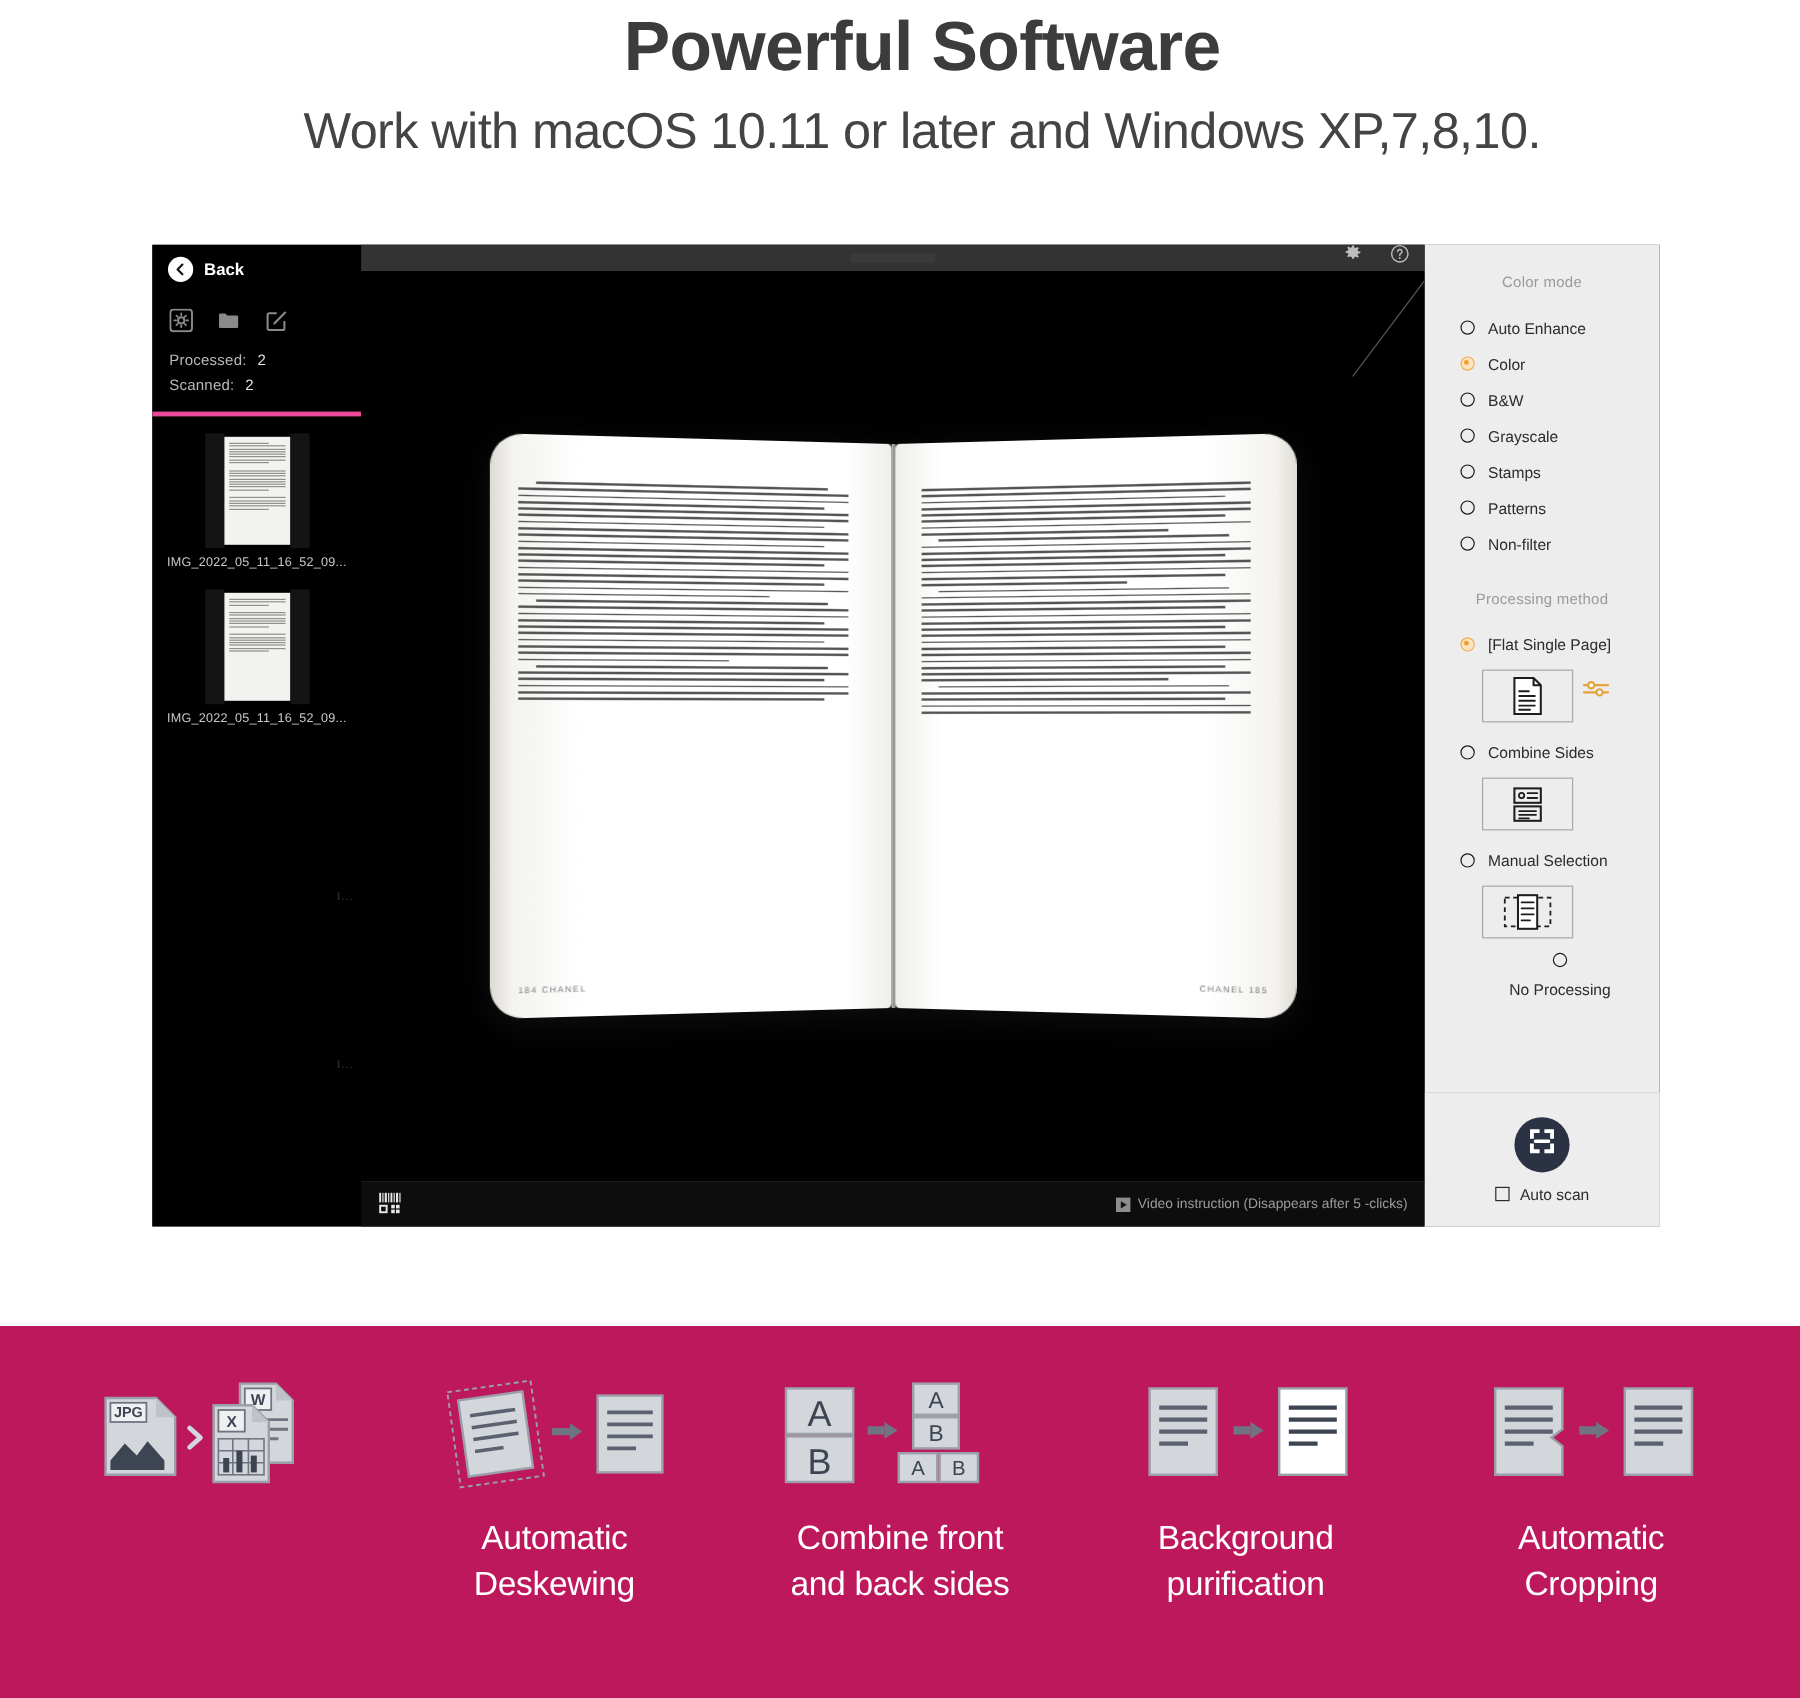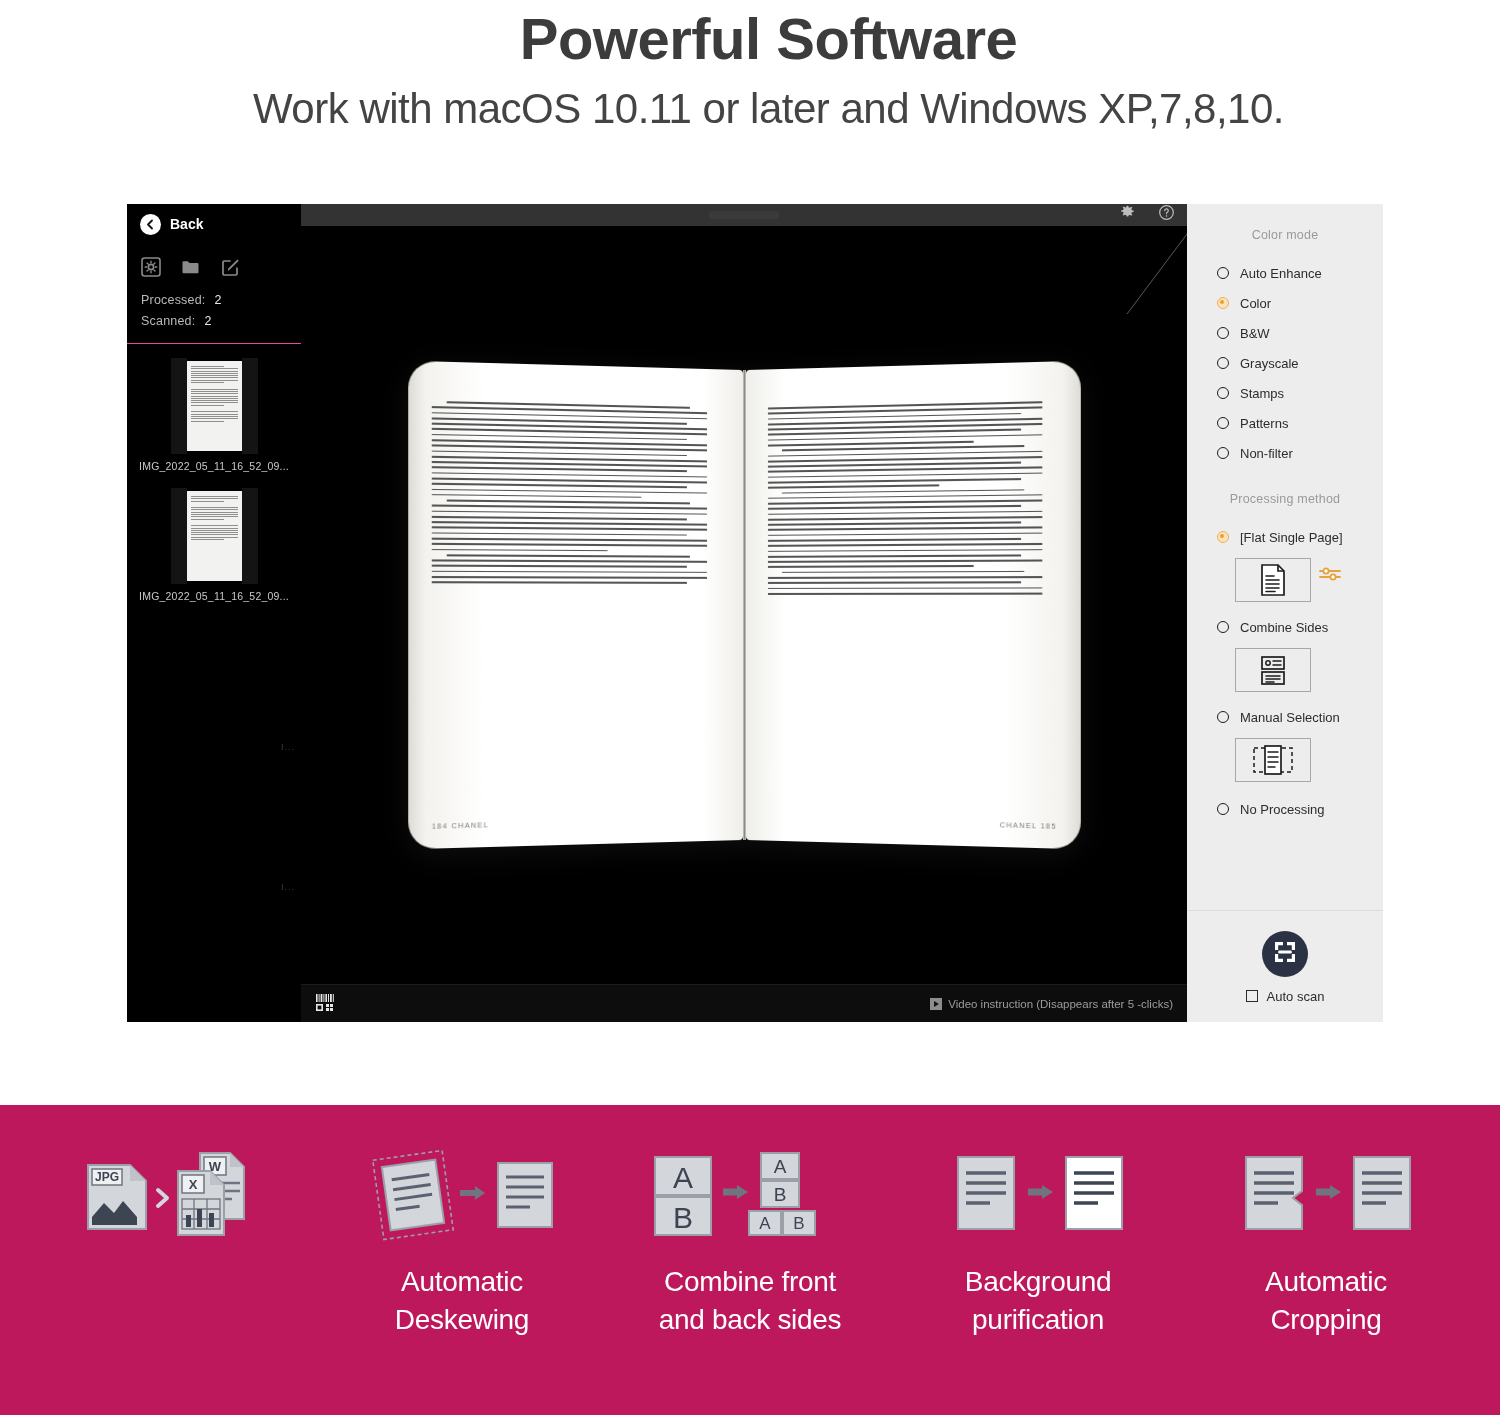--- a/index.html
+++ b/index.html
@@ -38,21 +38,21 @@
   }
   .back-row { height: 40px; display: flex; align-items: center; padding-left: 13px; gap: 9px; }
   .back-circle {
     width: 21px; height: 21px; border-radius: 50%; background: #fff;
     display: flex; align-items: center; justify-content: center;
   }
   .back-circle svg { display: block; }
   .back-label { font-size: 14px; font-weight: bold; color: #fff; }
 
   .sb-tools {
-    border-bottom: 1px solid #ec4899; padding: 13px 0 11px 14px;
+    border-bottom: 4px solid #ec4899; padding: 13px 0 11px 14px;
   }
   .tool-row { display: flex; gap: 20px; margin-bottom: 13px; }
   .tool-ico { width: 20px; height: 20px; color: #8a8a8a; }
   .tool-ico svg { display: block; }
   .counter { font-size: 12.5px; color: #b9b9b9; line-height: 21px; letter-spacing: .2px; }
   .counter span.num { color: #e6e6e6; margin-left: 9px; }
 
   .thumbs { padding-top: 14px; }
   .thumb-item { margin-bottom: 16px; text-align: center; }
   .thumb-frame {
@@ -526,21 +526,21 @@
           <span>Manual Selection</span>
         </div>
         <div class="method-thumb">
           <svg width="42" height="32" viewBox="0 0 42 32">
             <rect x="2" y="4" width="38" height="24" fill="none" stroke="#1d1d1d" stroke-width="1.5" stroke-dasharray="4 3"></rect>
             <rect x="13" y="2" width="16" height="28" fill="#fff" stroke="#1d1d1d" stroke-width="1.7"></rect>
             <path d="M16 8h10M16 13h10M16 18h10M16 23h7" stroke="#1d1d1d" stroke-width="1.5" stroke-linecap="round"></path>
           </svg>
         </div>
 
-        <div class="radio-row" style="margin-top:12px;">
+        <div class="radio-row" style="margin-top:12px;flex-direction:column;">
           <span class="rdot"></span>
           <span>No Processing</span>
         </div>
       </div>
 
       <div class="rpanel-foot">
         <div class="scan-btn">
           <span>
             <svg width="26" height="26" viewBox="0 0 26 26">
               <g fill="#fff">

